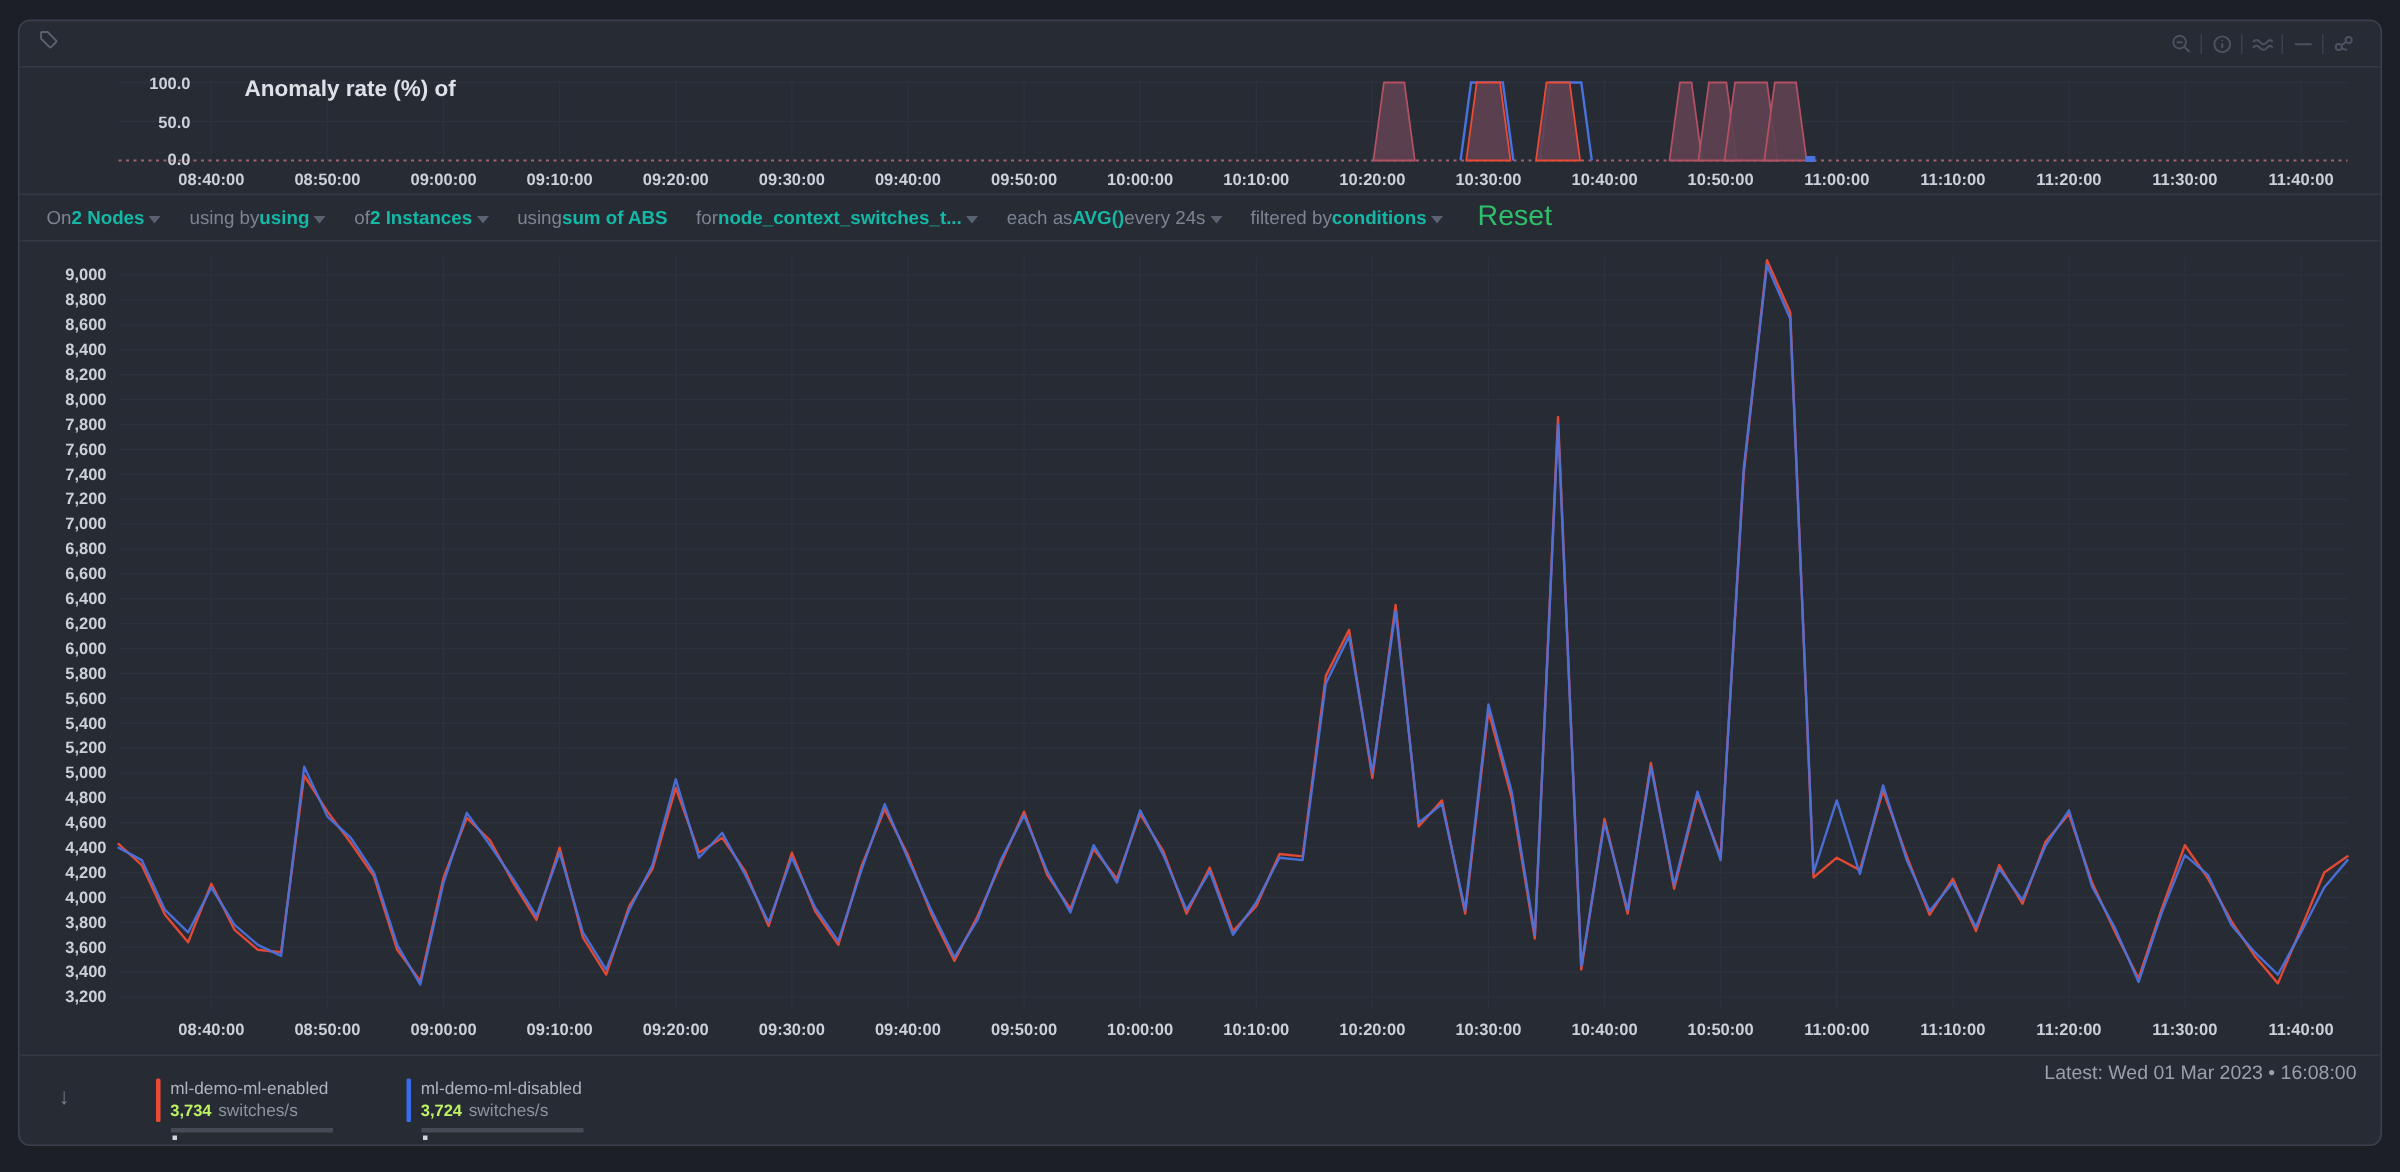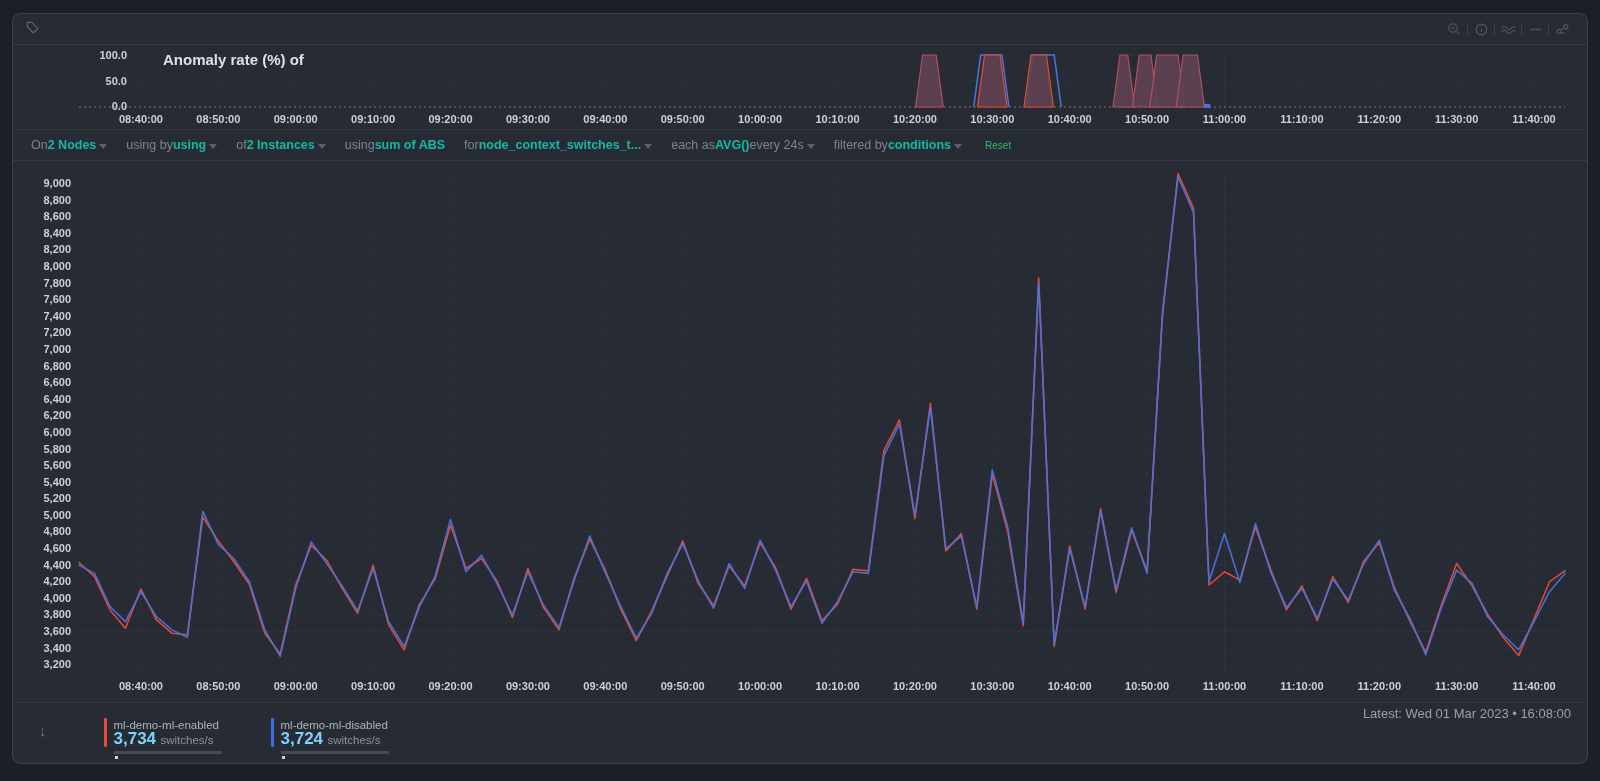--- a/index.html
+++ b/index.html
@@ -23,34 +23,34 @@
   .anomaly-label { position:absolute; left:150px; top:6px; color:#dde1e7; font-size:15px;
                    font-weight:700; }
   
   .filterbar { height:32px; flex:0 0 32px; border-top:1px solid #343a45; border-bottom:1px solid #343a45;
                display:flex; align-items:center; padding:0 18px; gap:19px; font-size:12.5px; white-space:nowrap; }
   .tok { display:inline-flex; align-items:center; gap:0; cursor:pointer; }
   .tok .dim { color:#7c8492; }
   .tok .strong { color:#14b8a6; font-weight:700; }
   .chev { width:0; height:0; border-left:4px solid transparent; border-right:4px solid transparent;
           border-top:5px solid #5a6272; margin-left:3px; margin-top:2px; }
-  .reset-btn { color:#2fbe6a; font-size:10px; cursor:pointer; margin-left:4px; }
+  .reset-btn { color:#2fbe6a; font-size:19px; cursor:pointer; margin-left:4px; }
   
   .chart-main { flex:1 1 auto; position:relative; }
   
   .footer { height:65px; flex:0 0 65px; border-top:1px solid #313843; position:relative; }
   .latest { position:absolute; top:3px; right:16px; color:#99a0aa; font-size:13px; }
   .legend { position:absolute; left:26px; top:15px; display:flex; gap:13px; align-items:flex-start; }
   .sort-arrow { color:#767e8a; font-size:15px; margin-right:8px; margin-top:4px; cursor:pointer; }
   .legend-item { display:flex; gap:7px; cursor:pointer;padding-left:36px; }
   .swatch { width:3px; height:29px; border-radius:1px; }
   .li-text { display:flex; flex-direction:column; }
   .li-name { color:#adb4bd; font-size:11.5px; line-height:14px; }
   .li-valrow { line-height:14px; }
-  .li-val { color:#7dd3fc; font-size:17px; font-weight:700; }
+  .li-val { color:#bef264; font-size:11px; font-weight:700; }
   .li-unit { color:#8d949e; font-size:11.5px; }
   .li-bar { margin-top:4px; width:108px; height:3px; background:#454b56; position:relative; }
   .li-dot { position:absolute; left:1px; top:5px; width:3px; height:3px; background:#cfd4da; }
   svg text { font-family:"Liberation Sans", sans-serif; }
 </style>
 </head>
 <body>
 
 <div class="panel">
 

